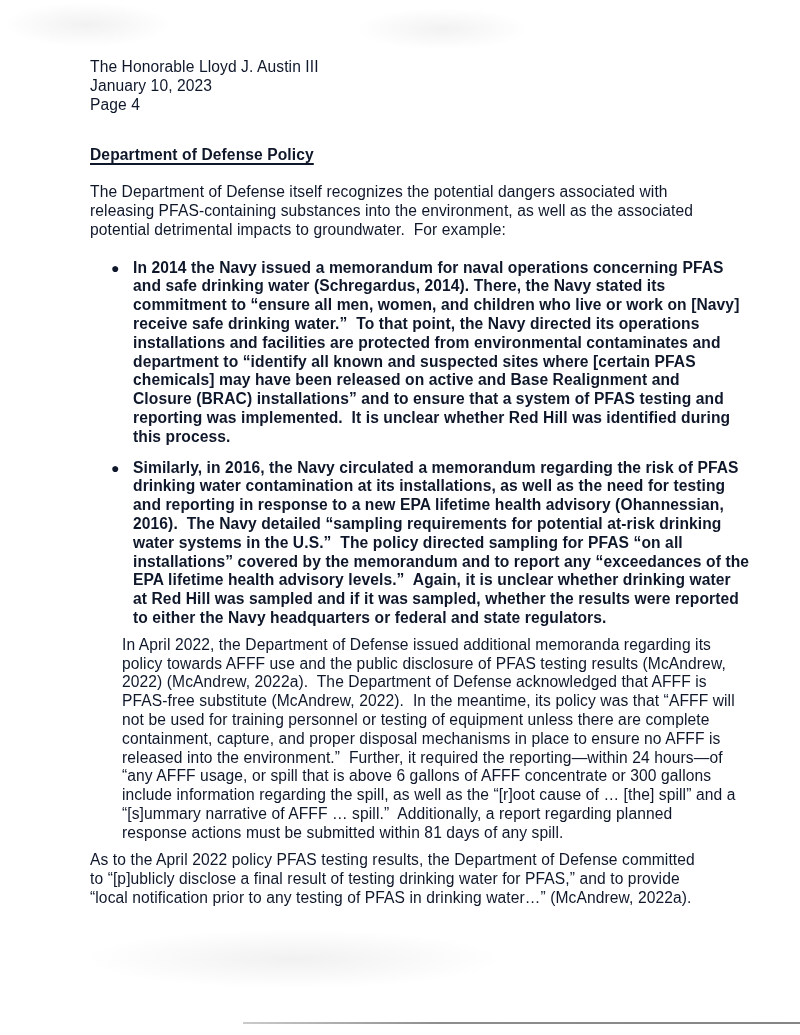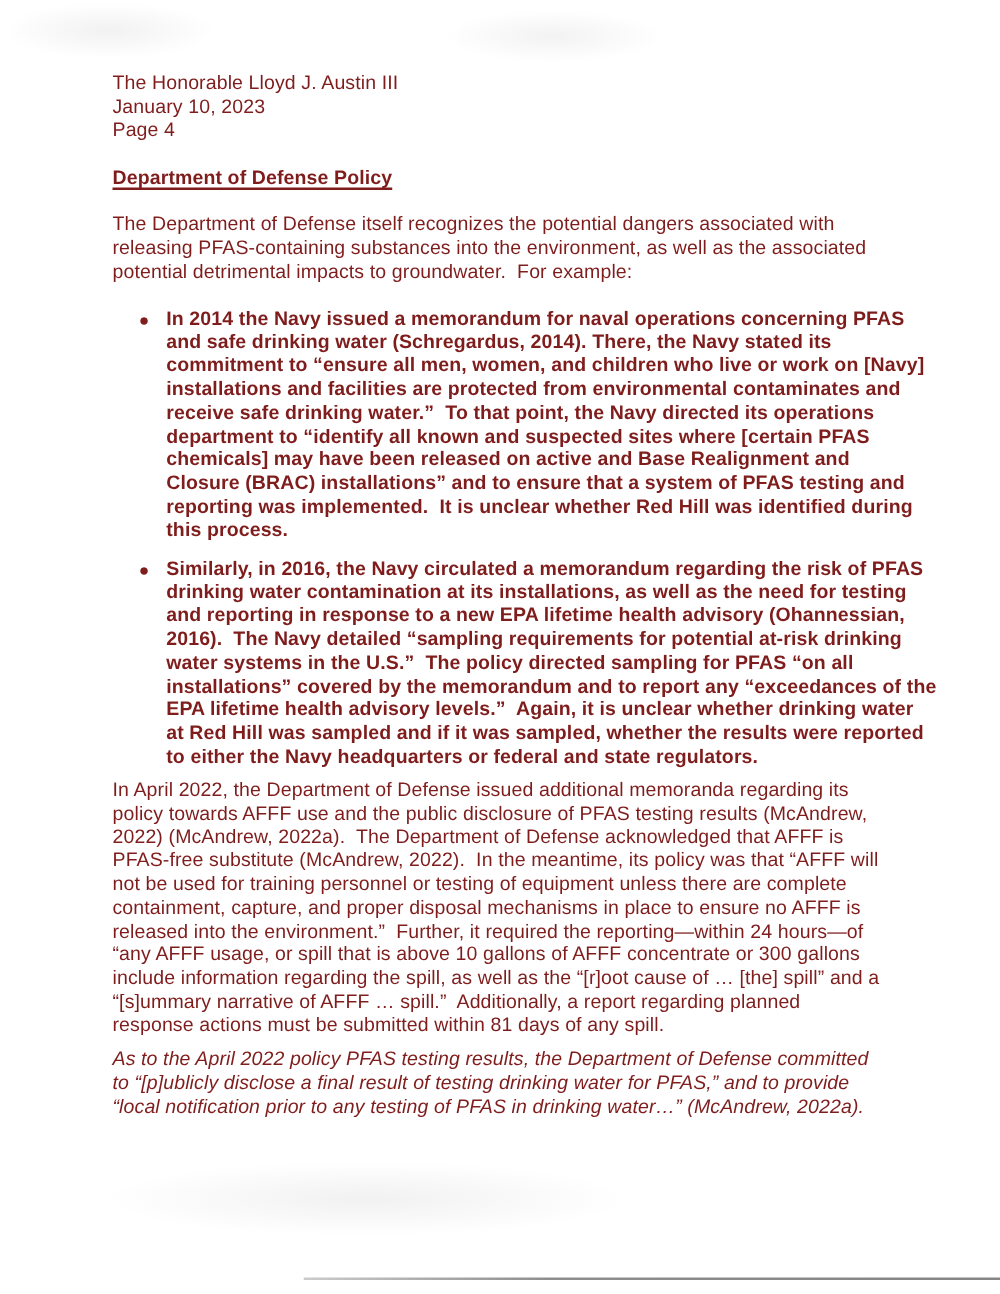--- a/index.html
+++ b/index.html
@@ -3,45 +3,45 @@
 <meta charset="utf-8">
 <style>
   html, body { margin: 0; padding: 0; background: #ffffff; }
   .page {
     position: relative;
     width: 800px;
     height: 1035px;
     background: #ffffff;
     overflow: hidden;
     font-family: "Liberation Sans", "DejaVu Sans", sans-serif;
-    color: #7f1d1d;
+    color: #0f172a;
   }
   .content {
     position: absolute;
     left: 90px;
     top: 58px;
     width: 650px;
     font-size: 15.6px;
     line-height: 18.8px;
     letter-spacing: 0.1px;
   }
   .line { white-space: pre; }
   .header-block { }
-  .heading-wrap { margin-top: 20px; }
+  .heading-wrap { margin-top: 32px; }
   .heading {
     font-weight: bold;
     text-decoration: underline;
     text-decoration-thickness: 1.6px;
     text-underline-offset: 2.5px;
   }
   .para-1 { margin-top: 18px; }
   .bullet-1 { margin-top: 19px; }
   .bullet-2 { margin-top: 12px; }
-  .para-2 { margin-top: 8px; }
-  .para-3 { margin-top: 9px; font-style: italic; }
+  .para-2 { margin-top: 8px; margin-left: 32px; }
+  .para-3 { margin-top: 9px; }
   .bullet { display: flex; }
   .bullet .marker {
     flex: 0 0 43px;
     box-sizing: border-box;
     padding-left: 21px;
     font-size: 14px;
   }
   .bullet .bullet-text { flex: 1 1 auto; font-weight: bold; }
   
   .smudge {
@@ -96,22 +96,22 @@
         <div class="line">releasing PFAS-containing substances into the environment, as well as the associated</div>
         <div class="line">potential detrimental impacts to groundwater.  For example:</div>
       </div>
 
     <div class="bullet bullet-1">
       <span class="marker">●</span>
       <div class="bullet-text">
           <div class="line">In 2014 the Navy issued a memorandum for naval operations concerning PFAS</div>
           <div class="line">and safe drinking water (Schregardus, 2014). There, the Navy stated its</div>
           <div class="line">commitment to “ensure all men, women, and children who live or work on [Navy]</div>
+          <div class="line">receive safe drinking water.”  To that point, the Navy directed its operations</div>
           <div class="line">installations and facilities are protected from environmental contaminates and</div>
-          <div class="line">receive safe drinking water.”  To that point, the Navy directed its operations</div>
           <div class="line">department to “identify all known and suspected sites where [certain PFAS</div>
           <div class="line">chemicals] may have been released on active and Base Realignment and</div>
           <div class="line">Closure (BRAC) installations” and to ensure that a system of PFAS testing and</div>
           <div class="line">reporting was implemented.  It is unclear whether Red Hill was identified during</div>
           <div class="line">this process.</div>
         </div>
     </div>
 
     <div class="bullet bullet-2">
       <span class="marker">●</span>
@@ -129,21 +129,21 @@
     </div>
 
     <div class="para para-2">
         <div class="line">In April 2022, the Department of Defense issued additional memoranda regarding its</div>
         <div class="line">policy towards AFFF use and the public disclosure of PFAS testing results (McAndrew,</div>
         <div class="line">2022) (McAndrew, 2022a).  The Department of Defense acknowledged that AFFF is</div>
         <div class="line">PFAS-free substitute (McAndrew, 2022).  In the meantime, its policy was that “AFFF will</div>
         <div class="line">not be used for training personnel or testing of equipment unless there are complete</div>
         <div class="line">containment, capture, and proper disposal mechanisms in place to ensure no AFFF is</div>
         <div class="line">released into the environment.”  Further, it required the reporting—within 24 hours—of</div>
-        <div class="line">“any AFFF usage, or spill that is above 10 gallons of AFFF concentrate or 300 gallons</div>
+        <div class="line">“any AFFF usage, or spill that is above 6 gallons of AFFF concentrate or 300 gallons</div>
         <div class="line">include information regarding the spill, as well as the “[r]oot cause of … [the] spill” and a</div>
         <div class="line">“[s]ummary narrative of AFFF … spill.”  Additionally, a report regarding planned</div>
         <div class="line">response actions must be submitted within 81 days of any spill.</div>
       </div>
 
     <div class="para para-3">
         <div class="line">As to the April 2022 policy PFAS testing results, the Department of Defense committed</div>
         <div class="line">to “[p]ublicly disclose a final result of testing drinking water for PFAS,” and to provide</div>
         <div class="line">“local notification prior to any testing of PFAS in drinking water…” (McAndrew, 2022a).</div>
       </div>

